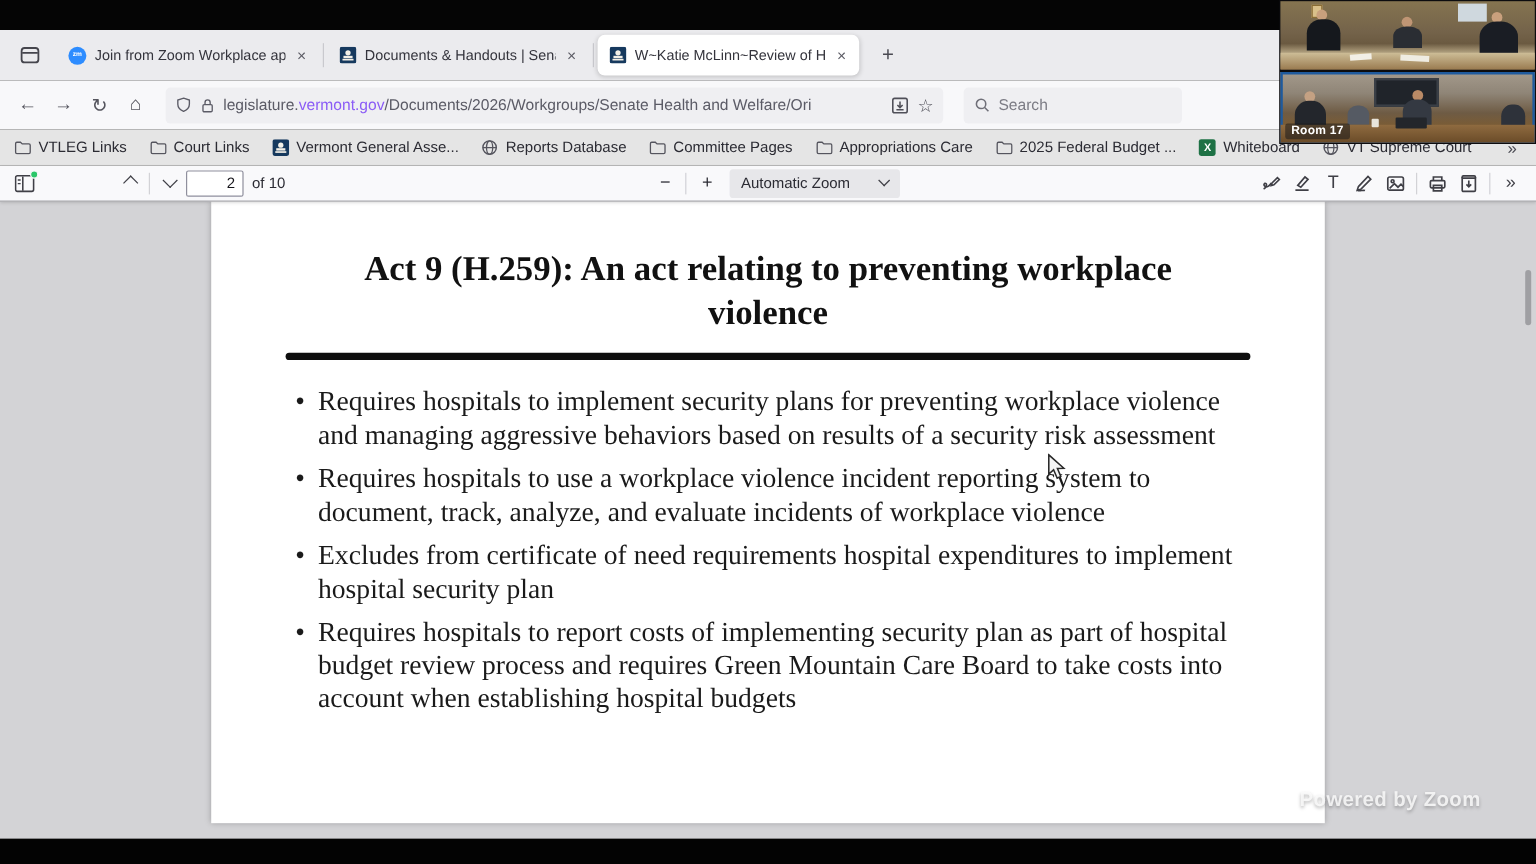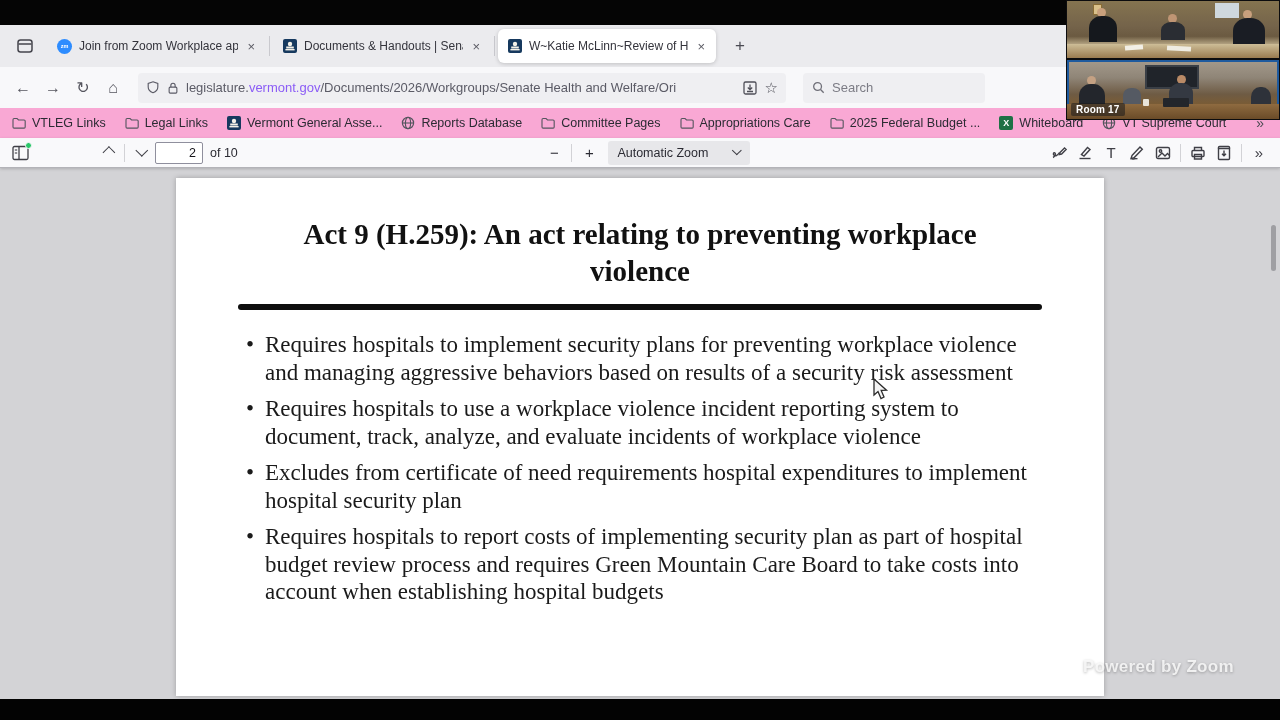--- a/index.html
+++ b/index.html
@@ -25,21 +25,21 @@
   .navbar { position:absolute; left:0; top:67px; width:1280px; height:41px; background:#f8f8fa; display:flex; align-items:center; padding:0 8px; }
   .navbtn { width:30px; height:30px; display:flex; align-items:center; justify-content:center; font-size:16px; color:#55555e; border-radius:4px; }
   .urlbar { width:648px; height:30px; margin-left:10px; background:#efeff2; border-radius:4px; display:flex; align-items:center; padding:0 8px; gap:7px; }
   .url-text { flex:1; font-size:13px; white-space:nowrap; overflow:hidden; position:relative; color:#5b5b66; }
   .url-text .domain { color:#8b5cf6; }
   .url-fade { position:absolute; right:0; top:0; width:48px; height:100%; background:linear-gradient(90deg, rgba(239,239,242,0), #efeff2); }
   .searchbar { width:182px; height:30px; margin-left:17px; background:#efeff2; border-radius:4px; display:flex; align-items:center; padding:0 9px; gap:7px; }
   .search-ph { font-size:13px; color:#7c7c85; }
 
   
-  .bmbar { position:absolute; left:0; top:108px; width:1280px; height:30px; background:#f9a8d4; display:flex; align-items:center; padding:0 12px; gap:19px; }
+  .bmbar { position:absolute; left:0; top:108px; width:1280px; height:30px; background:#e5e5e5; display:flex; align-items:center; padding:0 12px; gap:19px; }
   .bm { display:flex; align-items:center; gap:6px; font-size:12.5px; color:#2b2b33; white-space:nowrap; }
   .bm-overflow { margin-left:auto; font-size:14px; color:#4a4a52; padding-right:4px; }
   .fav-excel { width:14px; height:14px; border-radius:2px; background:#1e7145; color:#fff; font-size:9px; font-weight:bold; display:flex; align-items:center; justify-content:center; }
 
   
   .pdfbar { position:absolute; left:0; top:138px; width:1280px; height:30px; background:#f9f9fb; border-bottom:1px solid #b3b3b8; box-shadow:0 1px 3px rgba(0,0,0,.18); display:flex; align-items:center; padding:0 8px; font-size:12.5px; color:#2b2b33; z-index:2; }
   .pbtn { width:26px; height:24px; display:flex; align-items:center; justify-content:center; border-radius:3px; position:relative; }
   .chev { width:9px; height:9px; border-left:1.5px solid #3f3f46; border-bottom:1.5px solid #3f3f46; }
   .chev.up { transform:rotate(135deg) translate(-1px,-1px); }
   .chev.down { transform:rotate(-45deg) translate(1px,-2px); }
@@ -49,21 +49,21 @@
   .zoomsel { height:24px; background:#e7e7ea; border-radius:3px; display:flex; align-items:center; gap:26px; padding:0 9px; margin-left:6px; }
   .zoomsel .caret { width:7px; height:7px; border-left:1.4px solid #3f3f46; border-bottom:1.4px solid #3f3f46; transform:rotate(-45deg) translate(1px,-2px); }
   .spacerL { width:60px; } .grow { flex:1; }
   .tool-ic { stroke:#3f3f46; fill:none; stroke-width:1.4; }
   .greendot { position:absolute; right:2px; top:1px; width:7px; height:7px; border-radius:50%; background:#2ac769; border:1px solid #f9f9fb; }
   .ttool { font-size:15px; color:#3f3f46; font-weight:normal; }
   .more { font-size:15px; color:#3f3f46; }
 
   
   .viewer { position:absolute; left:0; top:168px; width:1280px; height:531px; background:#d3d3d6; }
-  .page { position:absolute; left:176px; top:10px; width:928px; height:518px; background:#ffffff; box-shadow:0 0 5px rgba(0,0,0,.25); }
+  .page { position:absolute; left:176px; top:0; width:928px; height:518px; background:#ffffff; box-shadow:0 0 5px rgba(0,0,0,.25); }
   .slide-title { margin-top:38px; padding:0 84px; font-family:"Liberation Serif", serif; font-weight:bold; font-size:29px; line-height:37px; color:#111; text-align:center; }
   .rule { width:804px; height:6px; background:#0e0e0e; border-radius:3px; margin:14px auto 0 62px; }
   .bullets { list-style:none; margin:21px 0 0 70px; width:790px; font-family:"Liberation Serif", serif; font-size:23px; line-height:27.5px; color:#1a1a1a; }
   .bullets li { position:relative; padding-left:19px; margin-bottom:9px; }
   .bullets .b { position:absolute; left:0; top:0; }
   .scroll-thumb { position:absolute; right:4px; top:57px; width:5px; height:46px; background:#9f9fa3; border-radius:3px; }
 
   
   .bottom-black { position:absolute; left:0; top:699px; width:1280px; height:21px; background:#030303; }
 
@@ -174,21 +174,21 @@
     <div class="bm">
       <svg width="14" height="12" viewBox="0 0 15 13">
           <path d="M1 3c0-.8.5-1.3 1.2-1.3h3.2L7 3.2h6c.7 0 1.2.5 1.2 1.2v6.4c0 .7-.5 1.2-1.2 1.2H2.2C1.5 12 1 11.5 1 10.8z" fill="none" stroke="#55555e" stroke-width="1.2"></path>
         </svg>
       <span>VTLEG Links</span>
     </div>
     <div class="bm">
       <svg width="14" height="12" viewBox="0 0 15 13">
           <path d="M1 3c0-.8.5-1.3 1.2-1.3h3.2L7 3.2h6c.7 0 1.2.5 1.2 1.2v6.4c0 .7-.5 1.2-1.2 1.2H2.2C1.5 12 1 11.5 1 10.8z" fill="none" stroke="#55555e" stroke-width="1.2"></path>
         </svg>
-      <span>Legal Links</span>
+      <span>Court Links</span>
     </div>
     <div class="bm">
       <svg width="14" height="14" viewBox="0 0 14 14">
           <rect width="14" height="14" rx="2" fill="#16395e"></rect>
           <circle cx="7" cy="5" r="2.2" fill="#f4f1e8"></circle>
           <rect x="3.2" y="7.5" width="7.6" height="2" fill="#f4f1e8"></rect>
           <rect x="2.4" y="10" width="9.2" height="1.4" fill="#f4f1e8"></rect>
         </svg>
       <span>Vermont General Asse...</span>
     </div>

